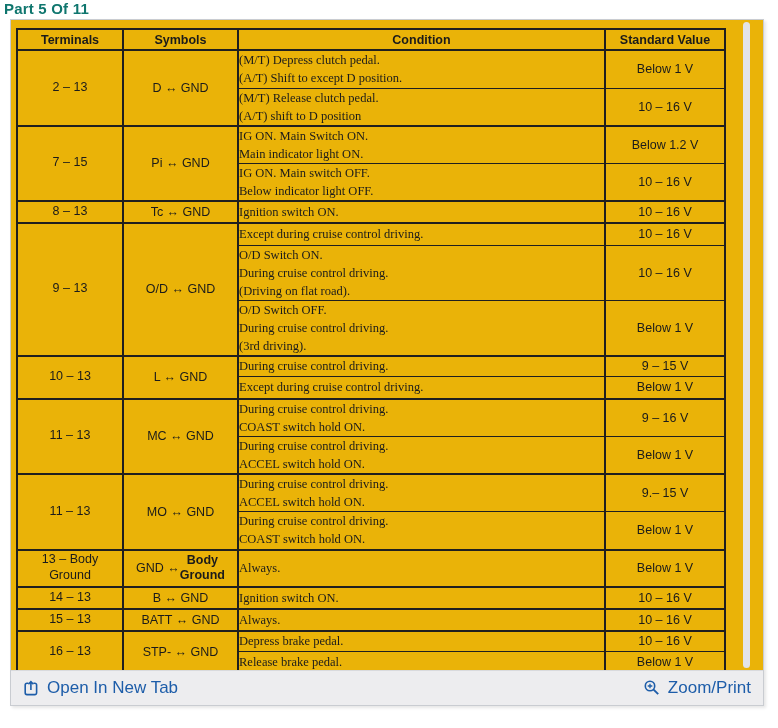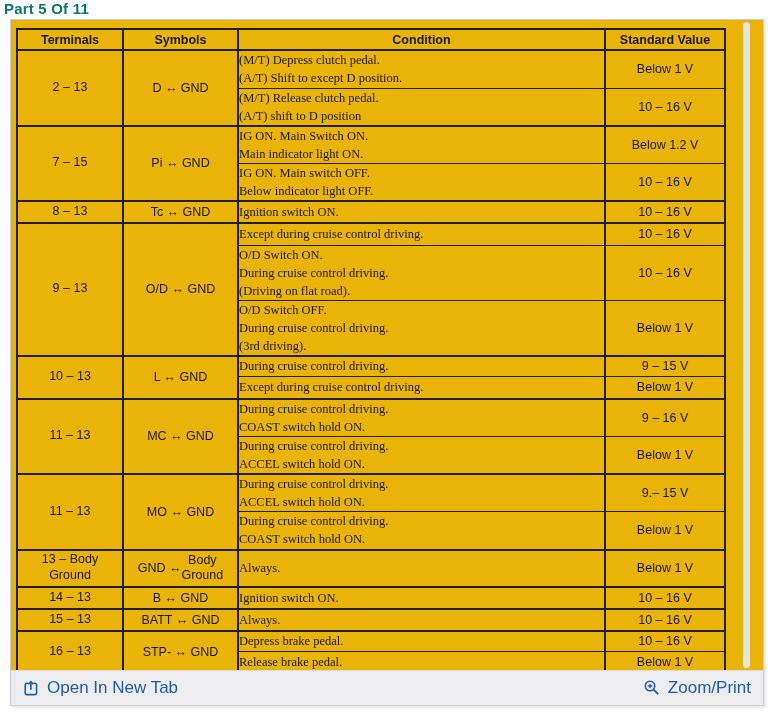--- a/index.html
+++ b/index.html
@@ -37,21 +37,21 @@
     overflow:hidden;
   }
   table.doc thead th { border:2px solid #1f1f1f; font-size:12.5px; font-weight:bold; text-align:center; }
   tr.grp > td { border-top:2px solid #1f1f1f; }
   .h21{height:21px} .h22{height:22px} .h37{height:37px} .h38{height:38px} .h54{height:54px} .h55{height:55px}
   td.term { text-align:center; white-space:pre-line; line-height:1.25;margin-top:32px; }
   td.sym  { text-align:center; }
   td.cond { text-align:left; padding:2px 9px; white-space:pre-line; line-height:1.44;font-family:Liberation Serif, serif; }
   td.val  { text-align:center;margin-left:25px; }
   .symflex { display:inline-flex; align-items:center; }
-  .stack { white-space:pre-line; text-align:center; line-height:1.2; }
+  .stack { white-space:pre-line; text-align:center; line-height:1.2;font-weight:bold; }
   .footer-bar {
     position:absolute; left:0; right:0; bottom:0; height:35px;
     background:#ededef; border-top:1px solid #d9dadd;
     display:flex; align-items:center; justify-content:space-between;
     padding:8px 12px; box-sizing:border-box;
   }
   a.footer-link {
     color:#1d5da9; font-size:17px; text-decoration:none; cursor:pointer;
     display:inline-flex; align-items:center; gap:7px;
   }

